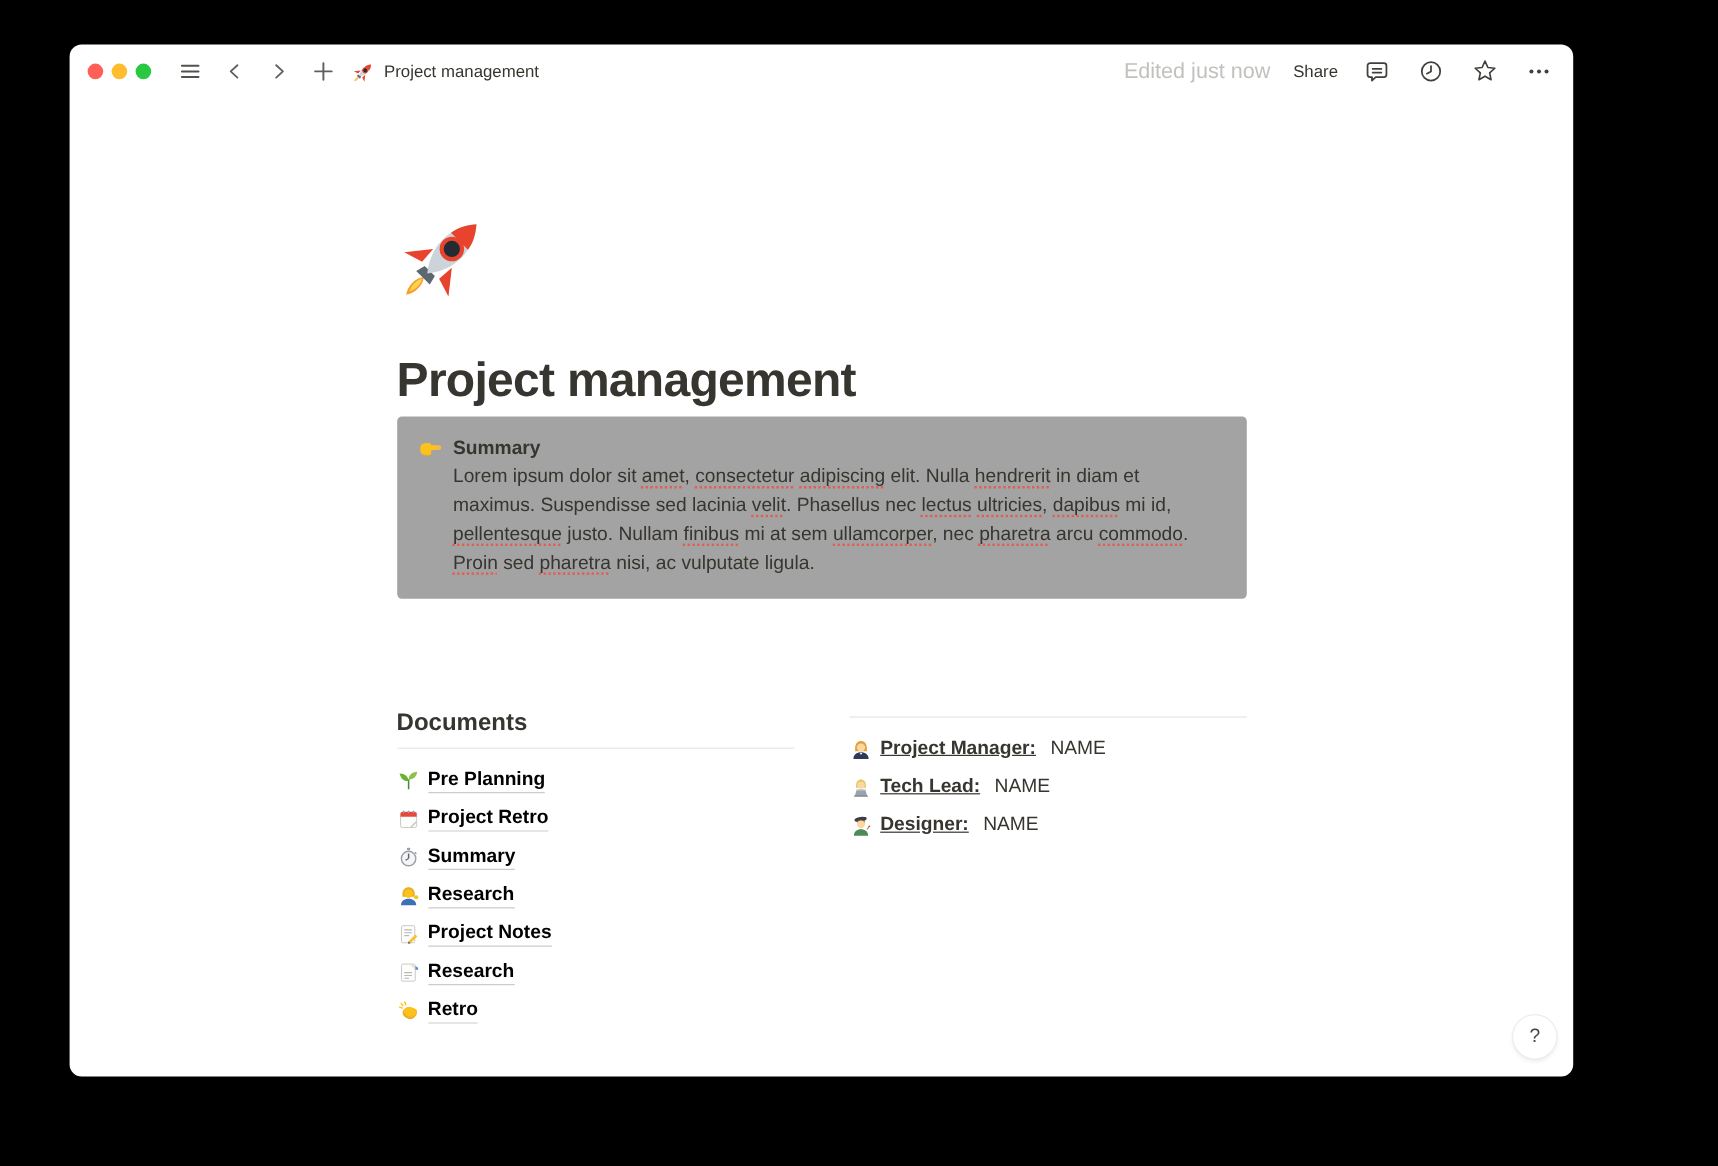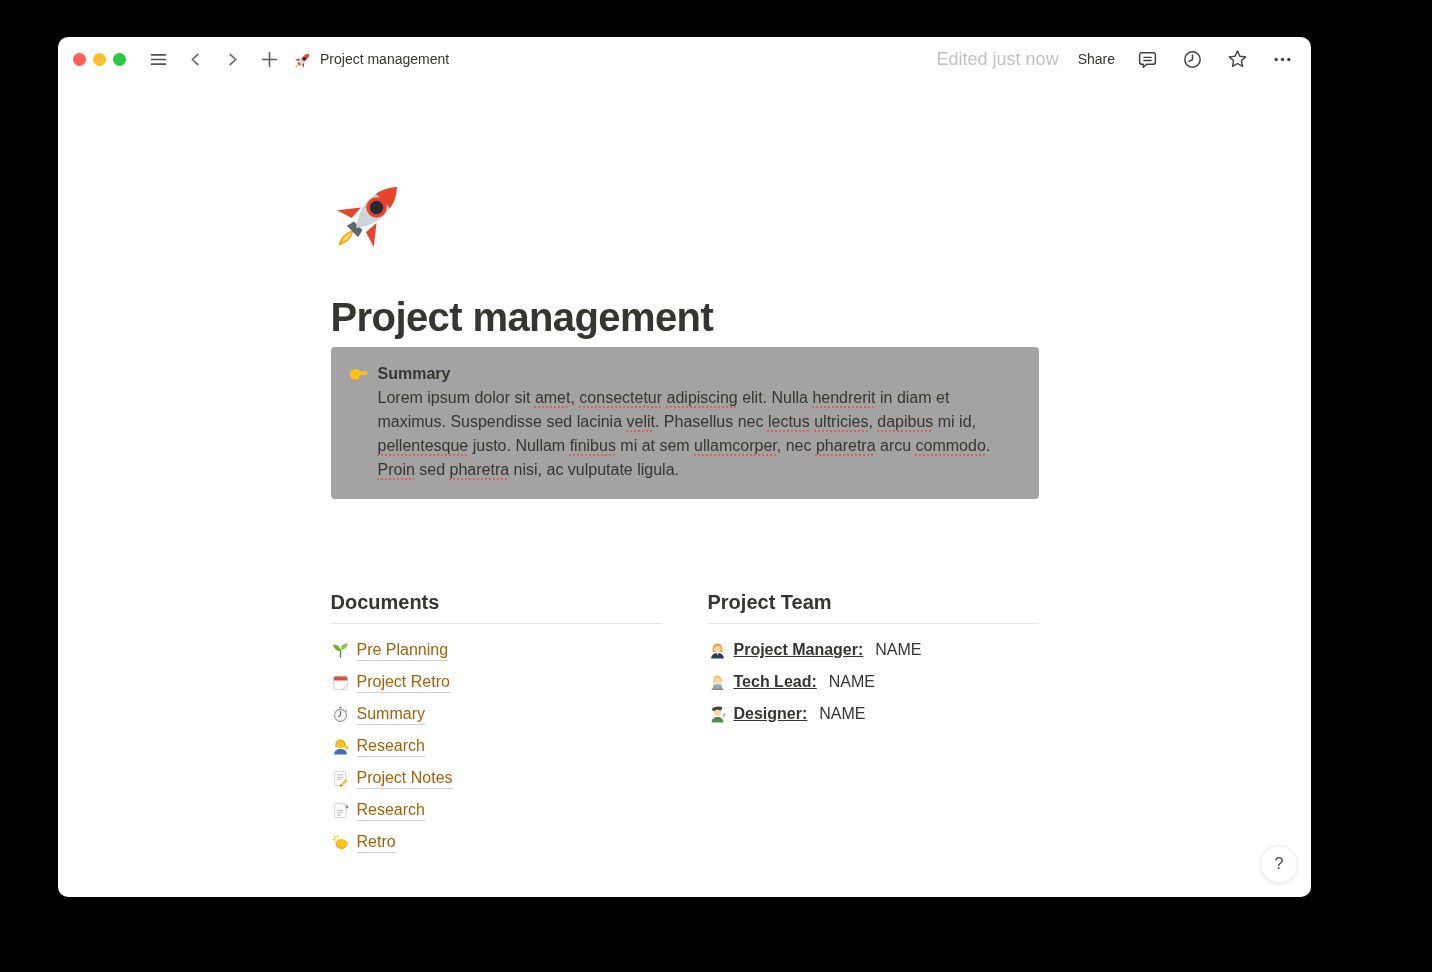--- a/index.html
+++ b/index.html
@@ -34,21 +34,21 @@
   .callout-title { font-weight:600; }
   .callout-text .sp { text-decoration:underline dotted #e05f55; text-decoration-thickness:2px; text-underline-offset:3px; }
   
   .columns { display:flex; gap:46px; margin-top:90px; }
   .col { flex:1; min-width:0; }
   .col-heading { font-size:20px; line-height:26px; font-weight:600; color:#37352f; }
   .divider { height:1px; background:#e6e5e3; margin-top:8px; }
   .list { margin-top:10px; }
   .row { height:32px; display:flex; align-items:center; gap:7px; font-size:16px; }
   .emoji-s { width:19px; height:19px; flex:none; }
-  .page-link { color:#a16207; font-weight:400; border-bottom:1px solid rgba(55,53,47,0.25); cursor:pointer; line-height:21px;text-align:center; }
+  .page-link { color:#000000; font-weight:700; border-bottom:1px solid rgba(55,53,47,0.25); cursor:pointer; line-height:21px;text-align:center; }
   .role { font-weight:700;text-decoration:underline; }
   .name { font-weight:400; margin-left:5px; }
   
   .help-btn {
     position:absolute; right:14px; bottom:15px; width:36px; height:36px; border-radius:50%;
     background:#fff; box-shadow:0 0 0 1px #ececea, 0 2px 4px rgba(15,15,15,0.1);
     display:flex; align-items:center; justify-content:center;
     font-size:16px; color:#45443f; cursor:pointer;
   }
   svg { display:block; }
@@ -275,21 +275,20 @@
             <div class="row">
               <svg class="emoji-s" viewBox="0 0 24 24">
                   <use href="#sym-clap"></use>
                 </svg>
               <span class="page-link">Retro</span>
             </div>
           </div>
         </div>
 
         <div class="col">
-          <div class="col-heading">Project Team</div>
           <div class="divider"></div>
           <div class="list">
             <div class="row">
               <svg class="emoji-s" viewBox="0 0 24 24">
                   <use href="#sym-pm"></use>
                 </svg>
               <span class="role">Project Manager:</span>
               <span class="name">NAME</span>
             </div>
             <div class="row">

